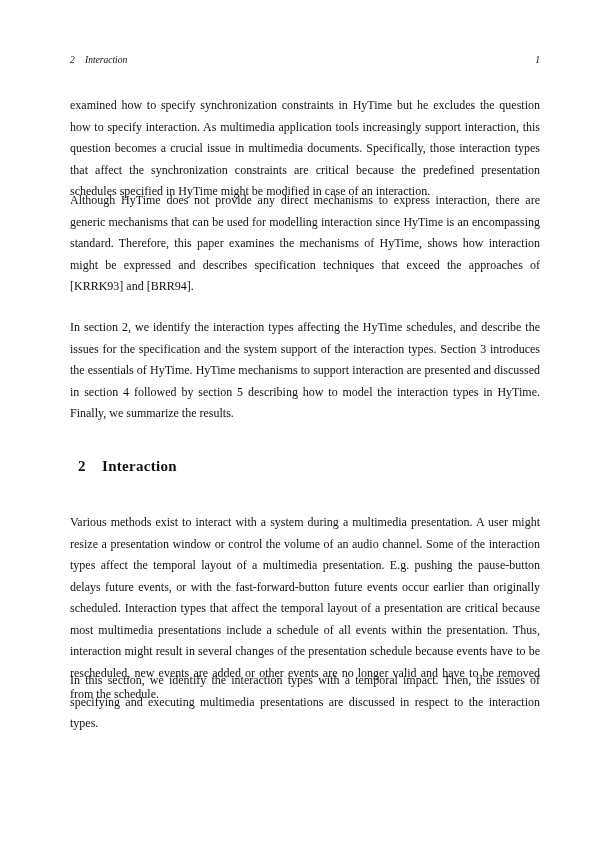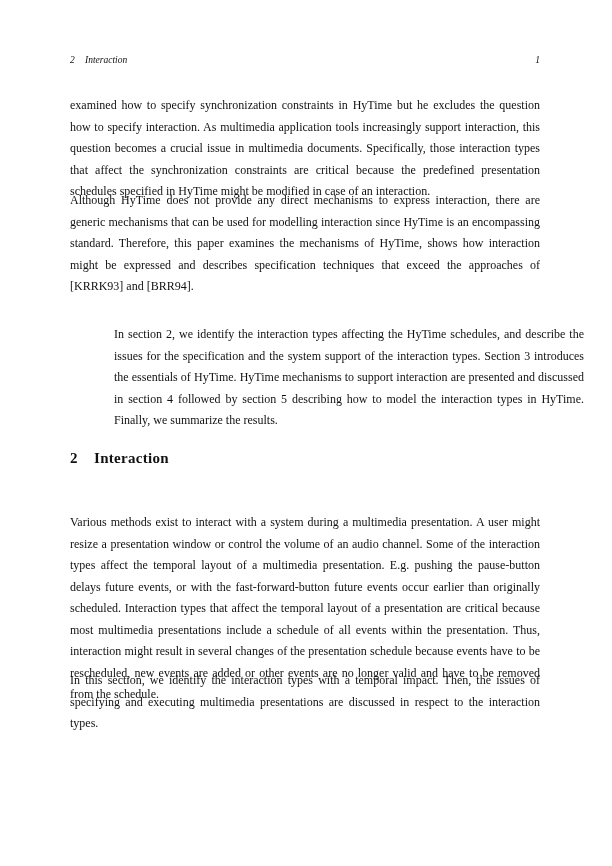--- a/index.html
+++ b/index.html
@@ -12,25 +12,25 @@
     .running-head .sec { position: absolute; left: 0; top: 0; }
     .running-head .ttl { position: absolute; left: 15px; top: 0; }
     .running-head .pg { position: absolute; right: 0; top: 0; }
     .para {
       position: absolute; left: 70px; width: 470px;
       font-family: Liberation Serif, serif; font-size: 12px;
       line-height: 21.5px; text-align: justify; margin: 0;
     }
     .p1 { top: 95px; }
     .p2 { top: 190px; }
-    .p3 { top: 324px; margin-left: 44px; }
+    .p3 { top: 317px; }
     .p4 { top: 512px; }
     .p5 { top: 670px; }
     .heading {
-      position: absolute; left: 70px; top: 450px; margin: 0;
+      position: absolute; left: 70px; top: 450px; margin: 8px;
       font-family: "Liberation Serif", "DejaVu Serif", serif; font-weight: bold; font-size: 15px;
       letter-spacing: 0.3px;
     }
     .heading .num { display: inline-block; width: 24px; }
   </style>
 </head>
 <body>
 
 <div class="page">
   <div class="running-head">

